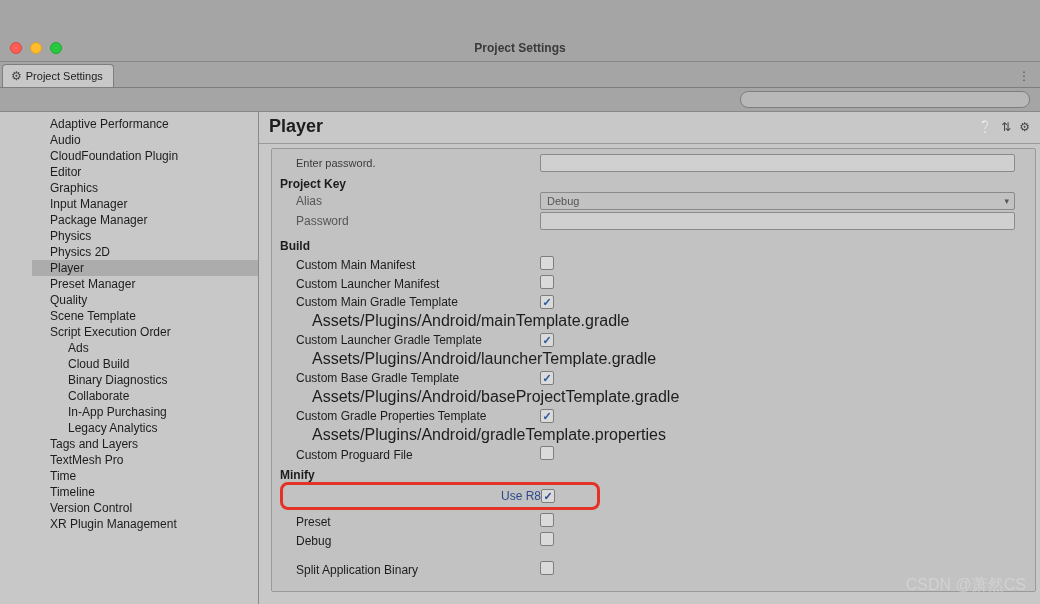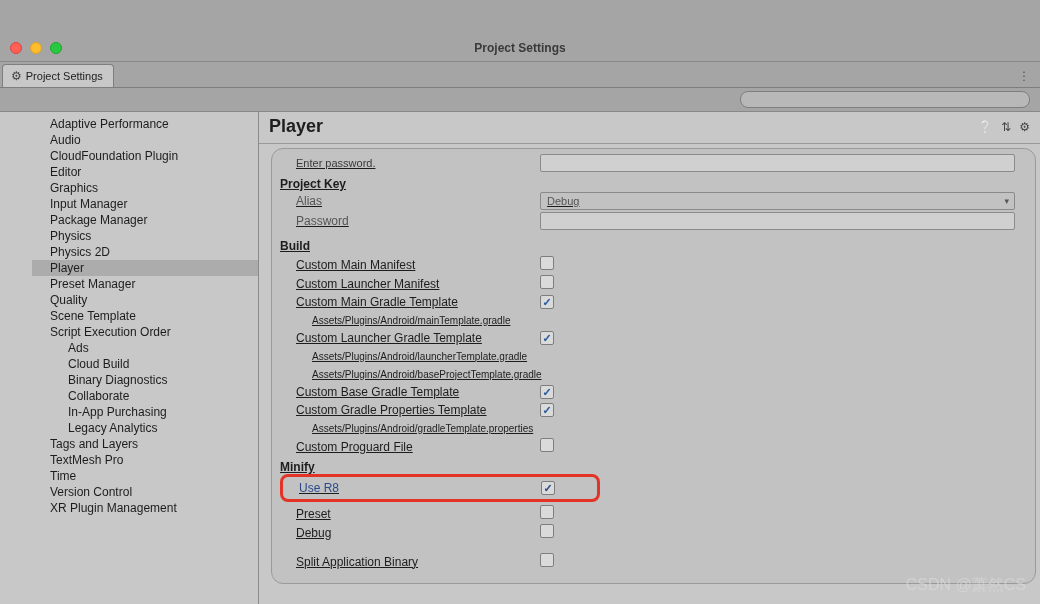--- a/index.html
+++ b/index.html
@@ -137,34 +137,33 @@
     .content-header h1 { font-size: 18px; font-weight: bold; color: #1d1d1d; flex: 1; }
     .header-icons { display: flex; gap: 8px; color: #444; }
     .header-icons span { cursor: pointer; }
     .content-body {
       flex: 1;
       overflow-y: scroll;
       padding: 4px 4px 20px 12px;
     }
     .inset-panel {
       border: 1px solid #9a9a9a;
-      border-radius: 12px;
+      border-radius: 2px;
       background: #c2c2c2;
       padding: 4px 16px 12px 8px;
-      text-decoration: underline;
     }
     .form-row {
       display: flex;
       align-items: center;
       min-height: 18px;
       padding: 1px 0;
       font-size: 12px;
     }
     .form-label { width: 260px; padding-left: 16px; color: #1d1d1d; }
-    .form-label.indent { padding-left: 32px; font-size: 10px; }
+    .form-label.indent { padding-left: 32px; font-size: 16px; }
     .form-control { flex: 1; padding-right: 4px; }
     .form-control input[type=text], .form-control input[type=password] {
       width: 100%;
       height: 18px;
       border: 1px solid #8a8a8a;
       background: #d0d0d0;
       border-radius: 2px;
       padding: 0 4px;
       font-size: 12px;
     }
@@ -197,21 +196,21 @@
     .cb.checked::after { content: "✓"; font-weight: bold; }
     .section-h { font-weight: bold; font-size: 12px; margin: 8px 0 2px 0; }
     .section-sub { font-weight: bold; font-size: 12px; margin: 4px 0 0 0; }
     .highlight-box {
       border: 3px solid #e33327;
       border-radius: 8px;
       padding: 2px 2px;
       margin: 0 0 2px 0;
       width: 320px;
     }
-    .highlight-box .form-label { color: #2b4a8c; padding-left: 14px; width: 256px; }
+    .highlight-box .form-label { color: #2b4a8c; padding-left: 14px; width: 256px; text-align: right; }
     .highlight-box .cb.checked::after { color: #2b4a8c; }
     .content-body::-webkit-scrollbar { width: 14px; }
     .content-body::-webkit-scrollbar-track { background: #b0b0b0; }
     .content-body::-webkit-scrollbar-thumb { background: #8a8a8a; border-radius: 3px; }
     .watermark {
       position: absolute;
       right: 14px;
       bottom: 8px;
       color: rgba(220,220,220,0.6);
       font-size: 16px;
@@ -263,20 +262,21 @@
         <div class="side-item"><span>Script Execution Order</span></div>
         <div class="side-item child"><span>Ads</span></div>
         <div class="side-item child"><span>Cloud Build</span></div>
         <div class="side-item child"><span>Binary Diagnostics</span></div>
         <div class="side-item child"><span>Collaborate</span></div>
         <div class="side-item child"><span>In-App Purchasing</span></div>
         <div class="side-item child"><span>Legacy Analytics</span></div>
         <div class="side-item"><span>Tags and Layers</span></div>
         <div class="side-item"><span>TextMesh Pro</span></div>
         <div class="side-item"><span>Time</span></div>
+        <div class="side-item"><span>Timeline</span></div>
         <div class="side-item"><span>Version Control</span></div>
         <div class="side-item"><span>XR Plugin Management</span></div>
       </div>
 
     <div class="content-wrap">
       <div class="content-header">
         <h1>Player</h1>
         <div class="header-icons">
           <span>❔</span>
           <span>⇅</span>
@@ -326,26 +326,26 @@
 
           <div class="form-row">
             <div class="form-label">Custom Launcher Gradle Template</div>
             <div><span class="cb checked"></span></div>
           </div>
           <div class="form-row">
               <div class="form-label indent">Assets/Plugins/Android/launcherTemplate.gradle</div>
             </div>
 
           <div class="form-row">
-              <div class="form-label indent">Assets/Plugins/Android/baseProjectTemplate.gradle</div>
-            </div>
-          <div class="form-row">
             <div class="form-label">Custom Base Gradle Template</div>
             <div><span class="cb checked"></span></div>
           </div>
+          <div class="form-row">
+              <div class="form-label indent">Assets/Plugins/Android/baseProjectTemplate.gradle</div>
+            </div>
 
           <div class="form-row">
             <div class="form-label">Custom Gradle Properties Template</div>
             <div><span class="cb checked"></span></div>
           </div>
           <div class="form-row">
               <div class="form-label indent">Assets/Plugins/Android/gradleTemplate.properties</div>
             </div>
 
           <div class="form-row">

